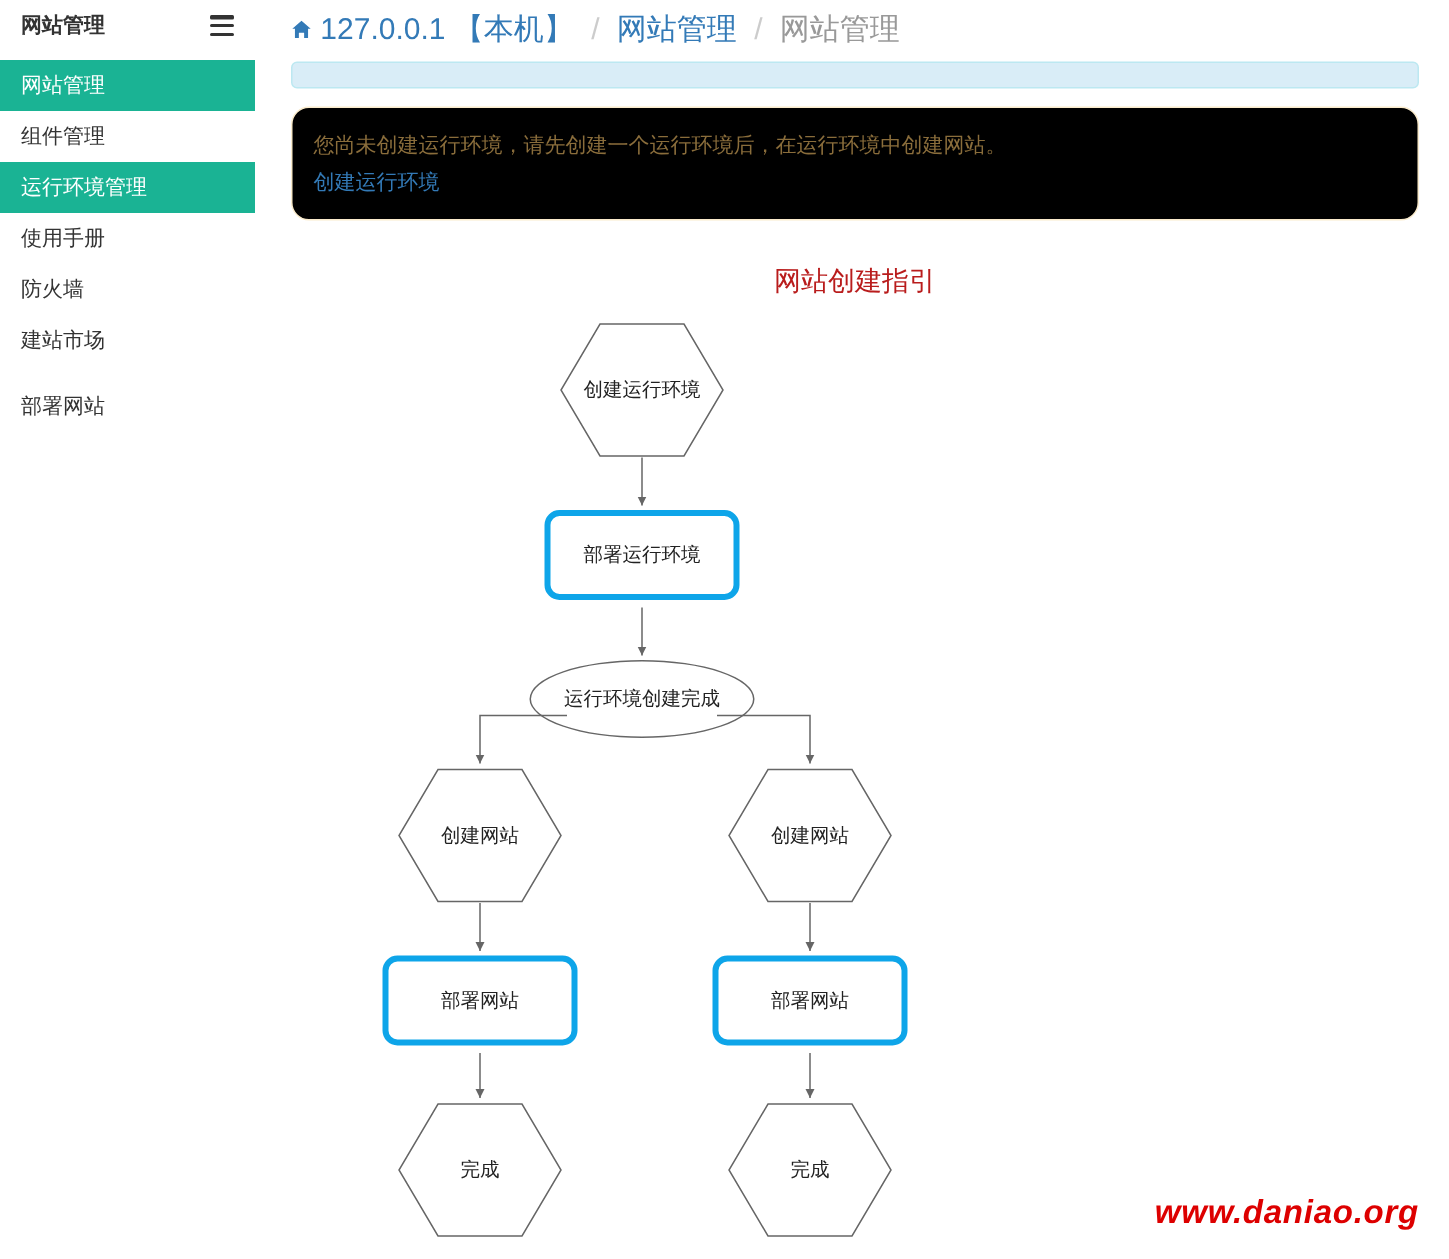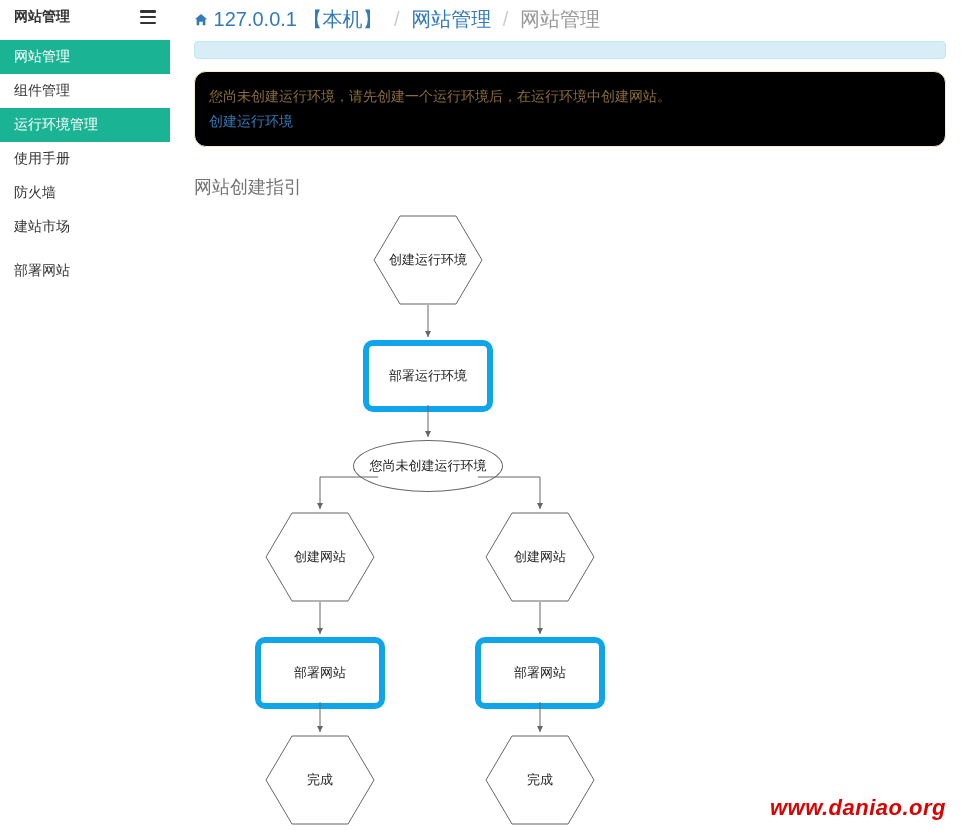--- a/index.html
+++ b/index.html
@@ -16,27 +16,27 @@
   .nav-divider { height: 10px; }
   .main { flex: 1; padding: 0 20px 20px 24px; }
   .breadcrumb { padding: 6px 0 8px 0; color: #999; font-size: 20px; }
   .breadcrumb a { color: #337ab7; text-decoration: none; }
   .breadcrumb .sep { color: #ccc; padding: 0 6px; }
   .breadcrumb .current { color: #999; }
   .home-icon svg { width: 14px; height: 14px; vertical-align: -1px; fill: #337ab7; }
   .thin-bar { height: 18px; border-radius: 4px; background: #d9edf7; border:1px solid #bce8f1; margin-bottom: 12px; }
   .alert { background: #000000; border: 1px solid #faebcc; border-radius: 12px; padding: 12px 14px; color: #8a6d3b; line-height: 1.8; margin-bottom: 28px; }
   .alert a { color: #337ab7; text-decoration: none; display: inline-block; }
-  .section-title { color: #737373; font-size: 18px; font-weight: 400; margin-bottom: 16px; }
+  .section-title { color: #b91c1c; font-size: 18px; font-weight: 400; margin-bottom: 16px; text-align: center; }
   .diagram { position: relative; width: 540px; height: 620px; margin: 0 auto 0 52px; }
   .node { position: absolute; background: #fff; display: flex; align-items: center; justify-content: center; font-size: 13px; color: #222; }
   .hex { width: 110px; height: 90px; }
   .hex svg { position: absolute; top:0; left:0; width:100%; height:100%; }
   .hex span { position: relative; z-index: 1; }
-  .rect { width: 130px; height: 72px; border: 6px solid #0ea5e9; border-radius: 10px; }
+  .rect { width: 130px; height: 60px; border: 4px solid #0ea5e9; border-radius: 10px; }
   .ellipse { width: 150px; height: 52px; border: 1px solid #666; border-radius: 50%; }
   .arrow { position: absolute; }
   .watermark { position: absolute; bottom: 14px; right: -160px; font-size: 22px; font-weight: bold; color: #d00; font-style: italic; font-family: Liberation Sans, sans-serif; white-space: nowrap; letter-spacing: 0.5px; }
 </style>
 </head>
 <body>
 
 <div class="container">
   <aside class="sidebar">
     <div class="sidebar-header">
@@ -87,21 +87,21 @@
       <div class="node hex" style="left:127px; top:0;">
         <svg viewBox="0 0 110 90">
             <polygon points="27,1 83,1 109,45 83,89 27,89 1,45" fill="#fff" stroke="#666"></polygon>
           </svg>
         <span>创建运行环境</span>
       </div>
       <div class="node rect" style="left:117px; top:125px;">
           <span>部署运行环境</span>
         </div>
       <div class="node ellipse" style="left:107px; top:225px;">
-          <span>您尚未创建运行环境</span>
+          <span>运行环境创建完成</span>
         </div>
 
       <div class="node hex" style="left:19px; top:297px;">
         <svg viewBox="0 0 110 90">
             <polygon points="27,1 83,1 109,45 83,89 27,89 1,45" fill="#fff" stroke="#666"></polygon>
           </svg>
         <span>创建网站</span>
       </div>
       <div class="node hex" style="left:239px; top:297px;">
         <svg viewBox="0 0 110 90">

